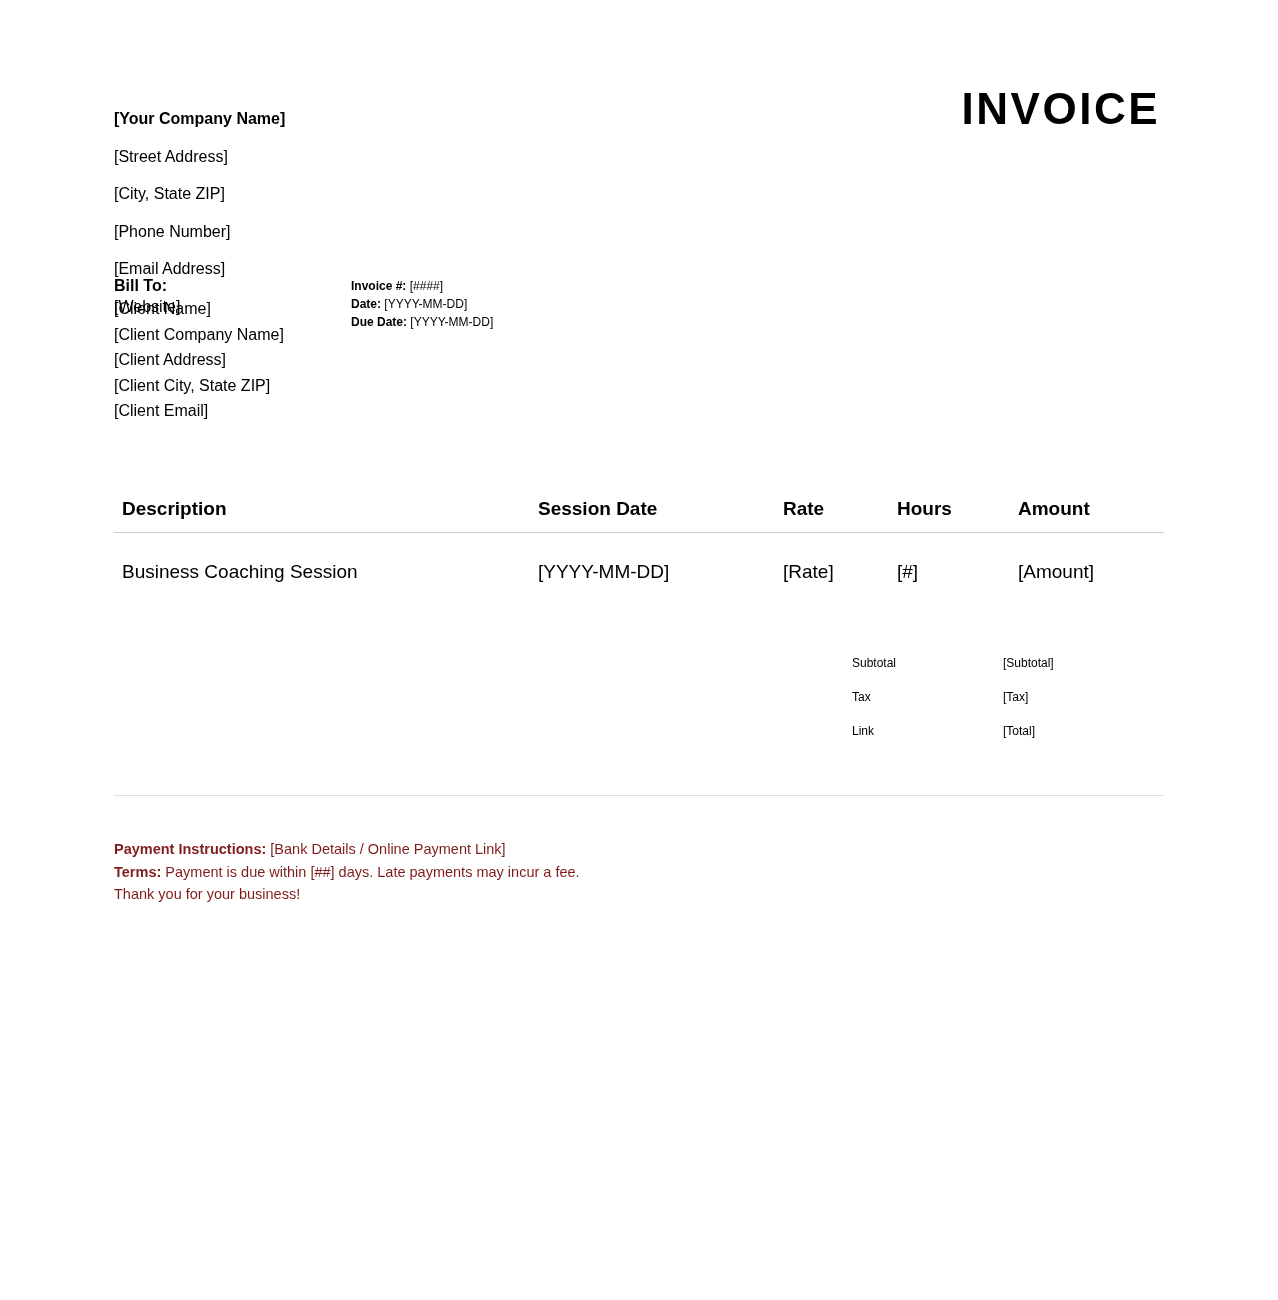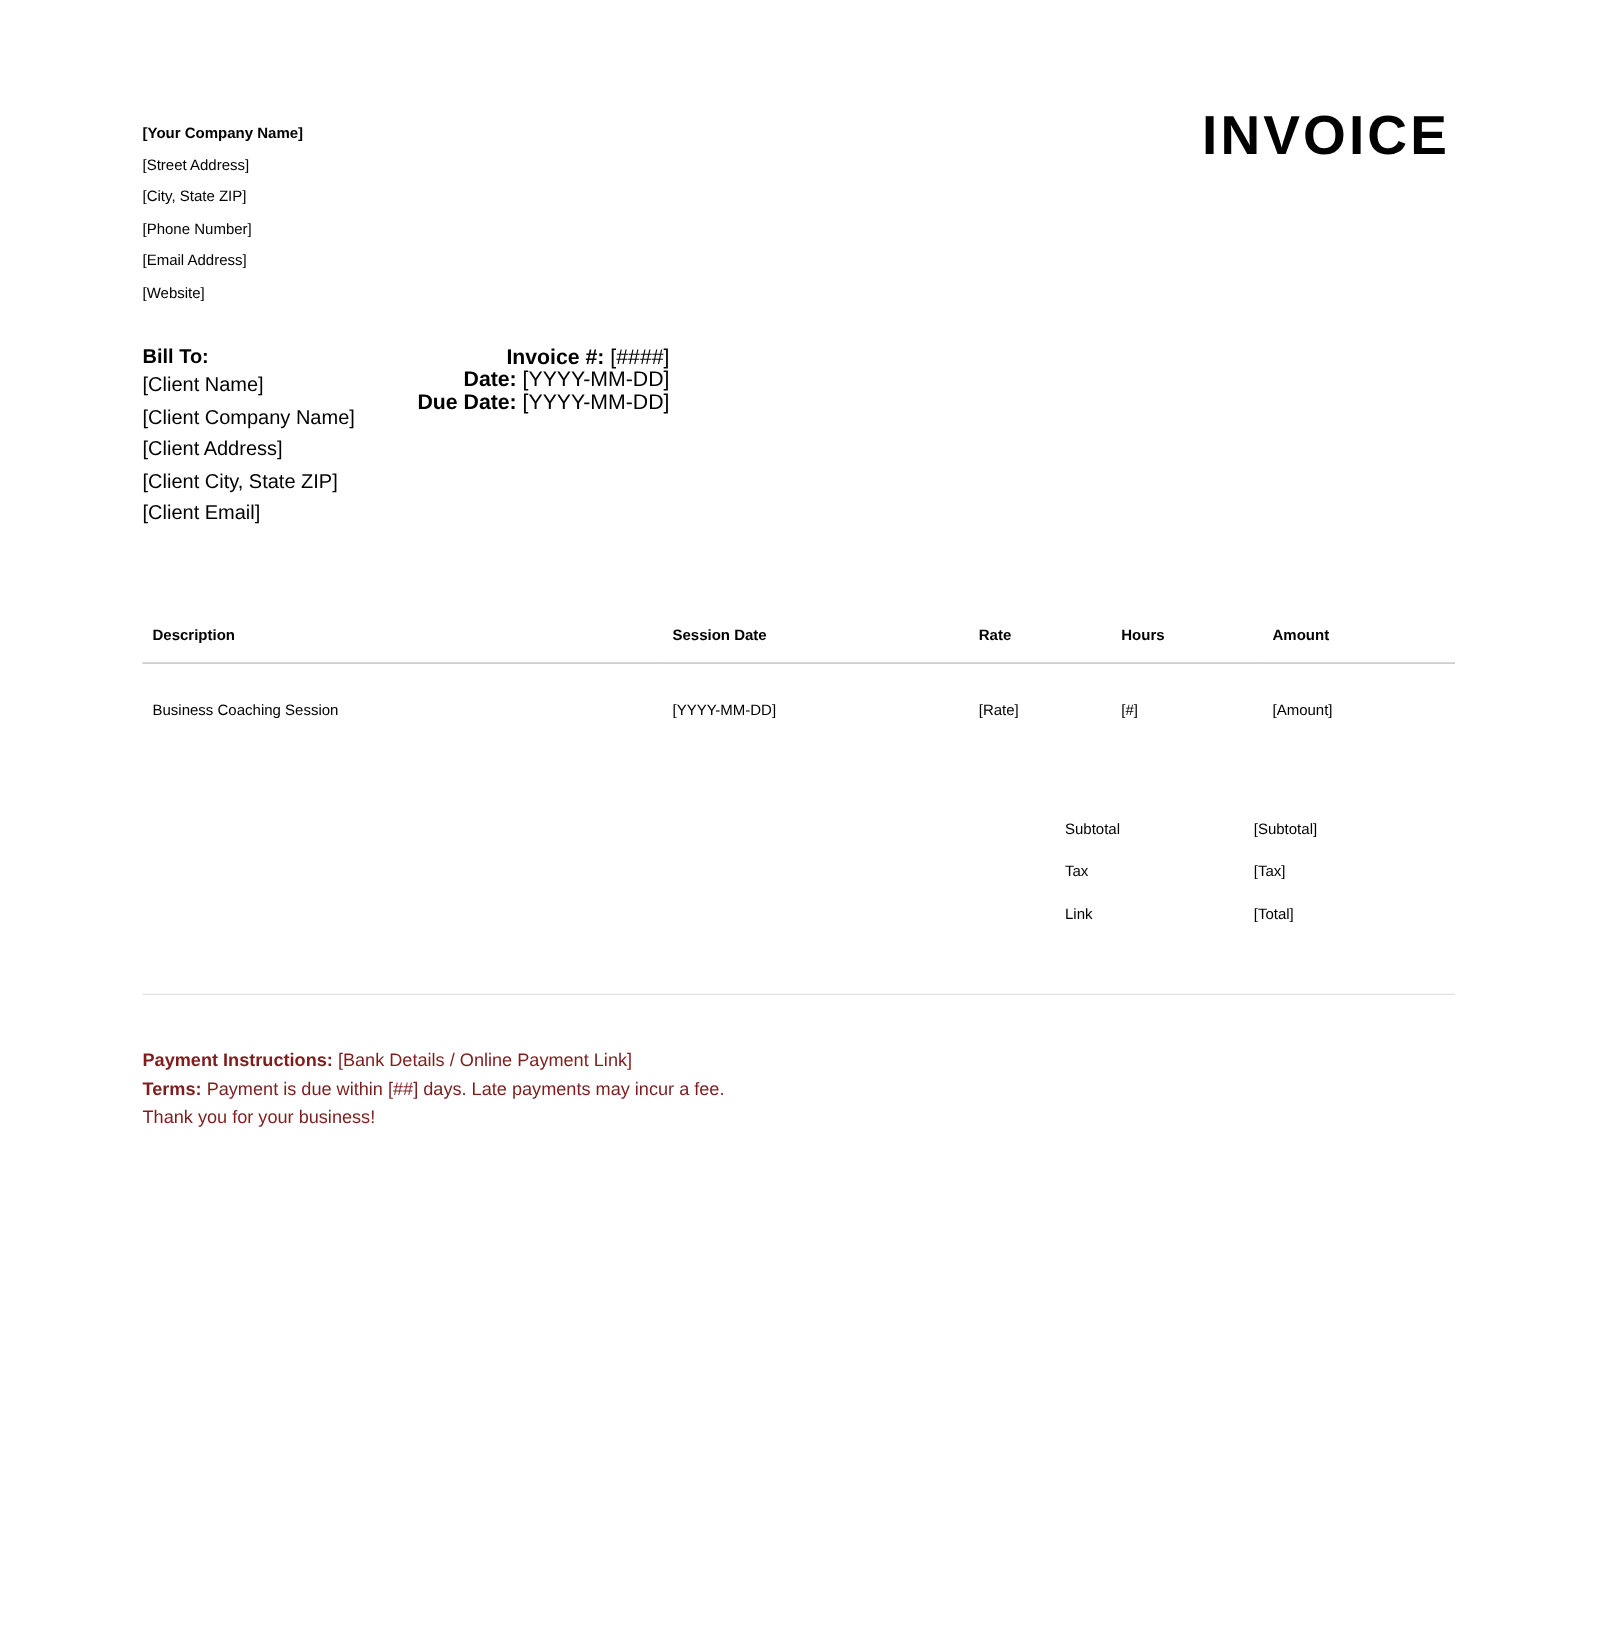--- a/index.html
+++ b/index.html
@@ -2,34 +2,34 @@
 <html><head>
   <meta charset="utf-8">
   <style>
     html, body { margin: 0; padding: 0; background: #ffffff; }
     body {
       width: 1278px; height: 1300px; position: relative;
       font-family: "Liberation Sans", sans-serif; color: #000;
     }
     .page { position: absolute; left: 114px; top: 0; width: 1050px; }
     .company { position: absolute; left: 0; top: 94px; }
-    .company .line { font-size: 12px; line-height: 25.6px; white-space: nowrap; }
+    .company .line { font-size: 16px; line-height: 25.6px; white-space: nowrap; margin-top: 12px; }
     .company .name { font-weight: bold; }
     .title {
       position: absolute; right: 4px; top: 91px;
       font-size: 44px; font-weight: bold; letter-spacing: 2.5px; line-height: 36px;
     }
     .billto { position: absolute; left: 0; top: 276px; }
     .billto .head { font-weight: bold; font-size: 16px; line-height: 20px; }
     .billto .line { font-size: 16px; line-height: 25.6px; white-space: nowrap; }
-    .meta { position: absolute; left: 220px; top: 277px; font-size: 17px; line-height: 18px; text-align: right; }
+    .meta { position: absolute; left: 237px; top: 277px; font-size: 12px; line-height: 18px; }
     .meta b { font-weight: bold; }
     table.items {
       position: absolute; left: 0; top: 490px; width: 1050px;
-      border-collapse: collapse; font-size: 12px;
+      border-collapse: collapse; font-size: 19px;
     }
     table.items th {
       text-align: left; font-weight: bold; padding: 8px 8px 12px 8px; height: 20px;
       border-bottom: 1px solid #cccccc;
     }
     table.items td { padding: 28px 8px 12px 8px; height: 18px; }
     .totals { position: absolute; left: 738px; top: 646px; font-size: 12px; }
     .totals .row { display: flex; height: 34px; align-items: center; }
     .totals .lbl { width: 151px; }
     hr.sep {

